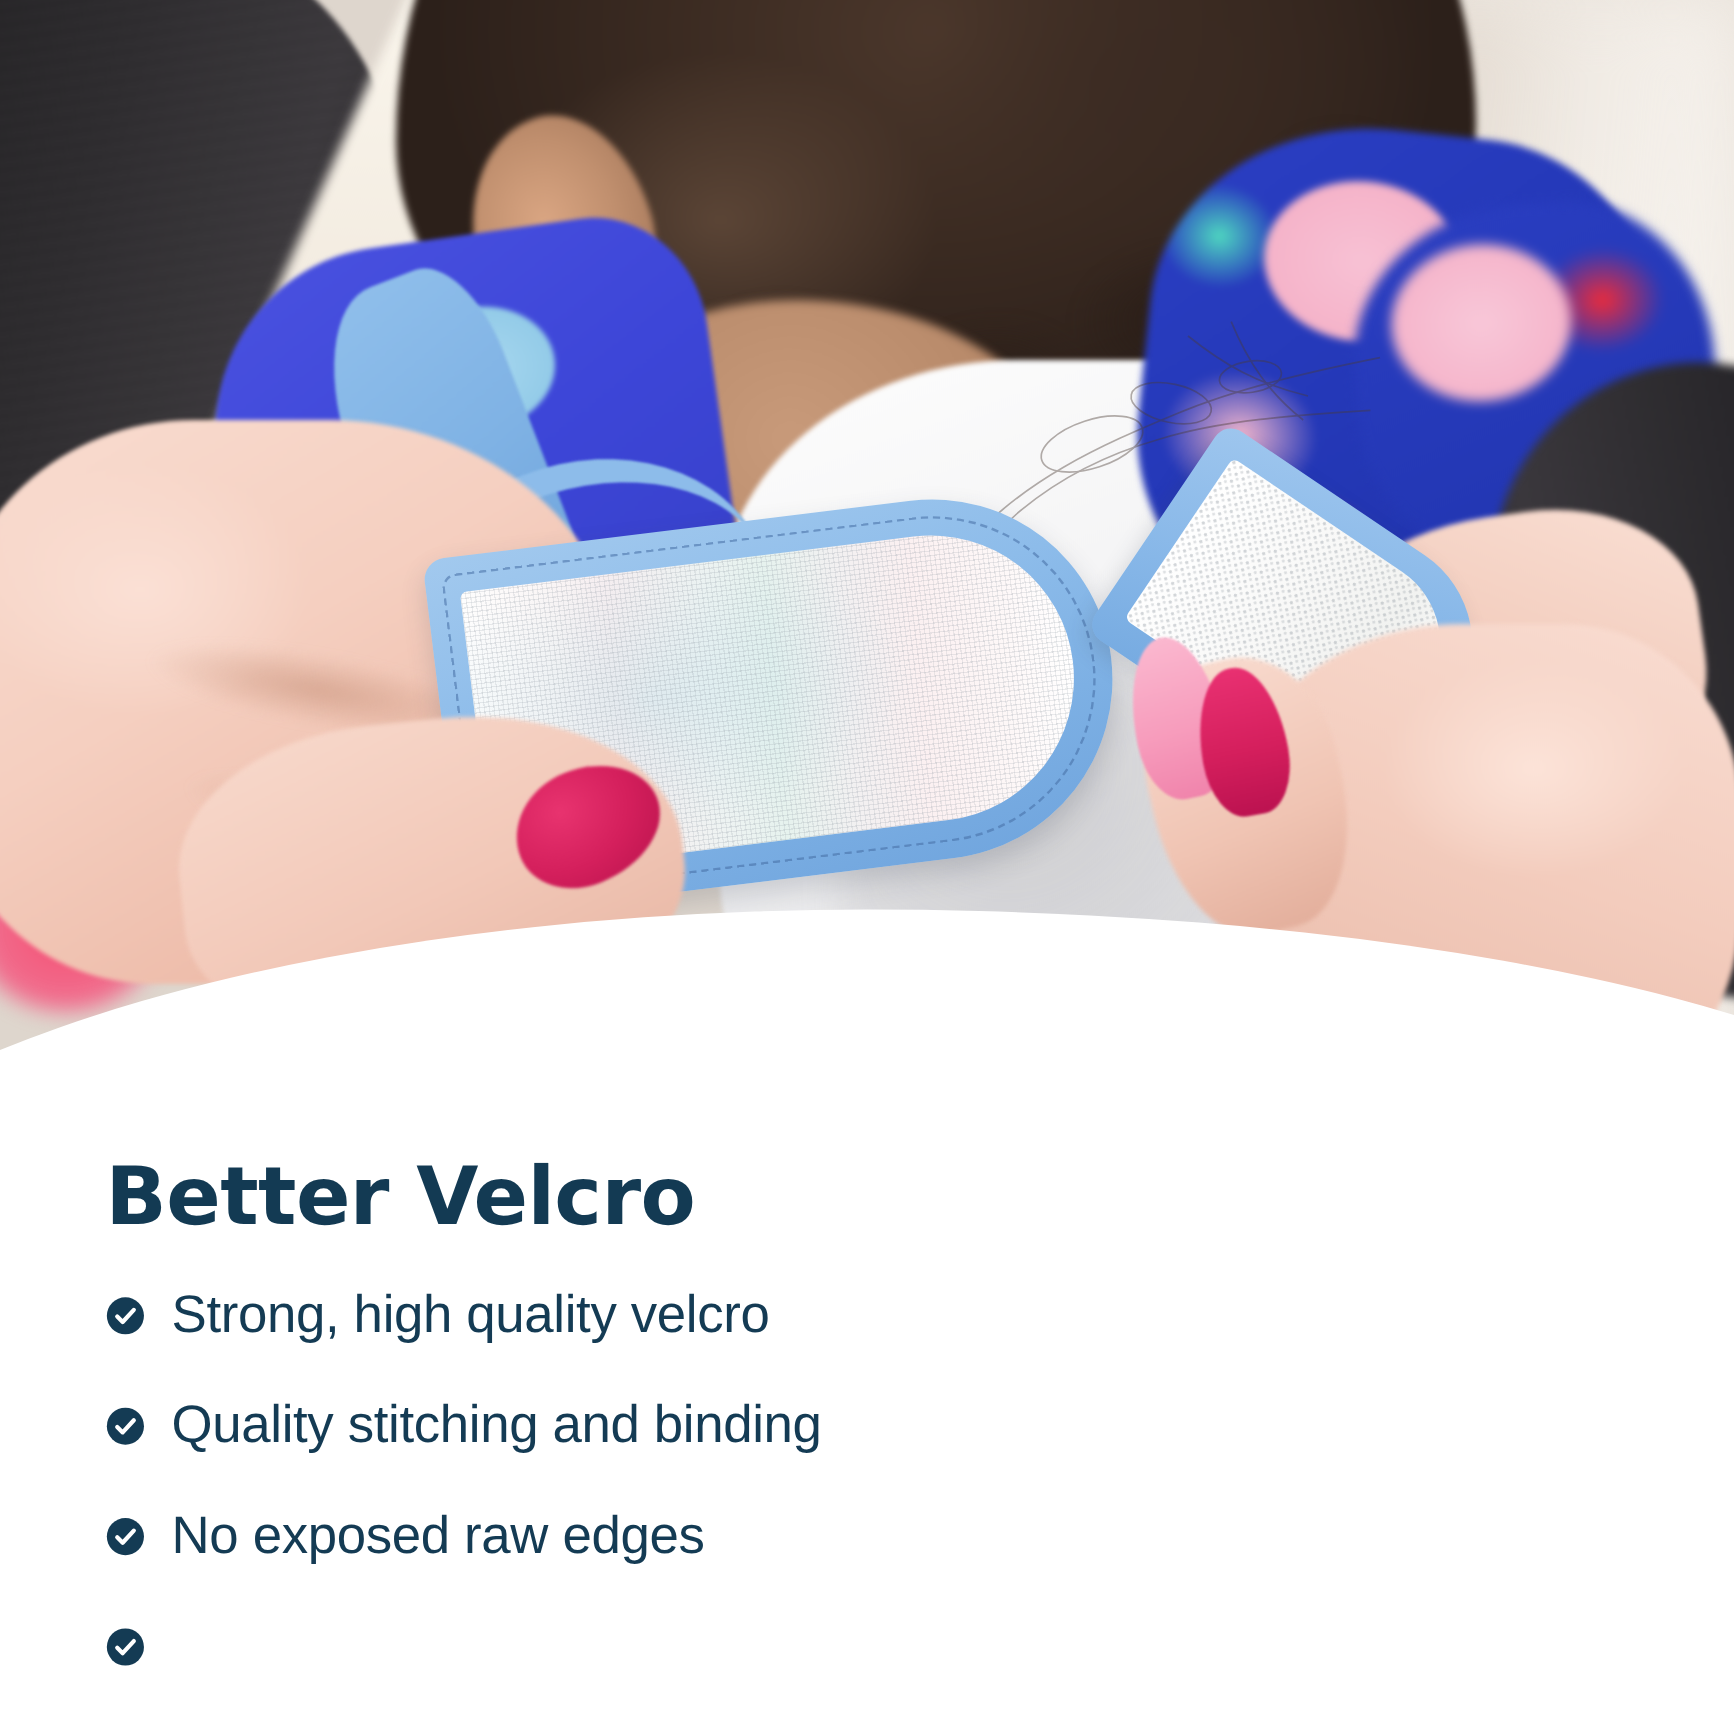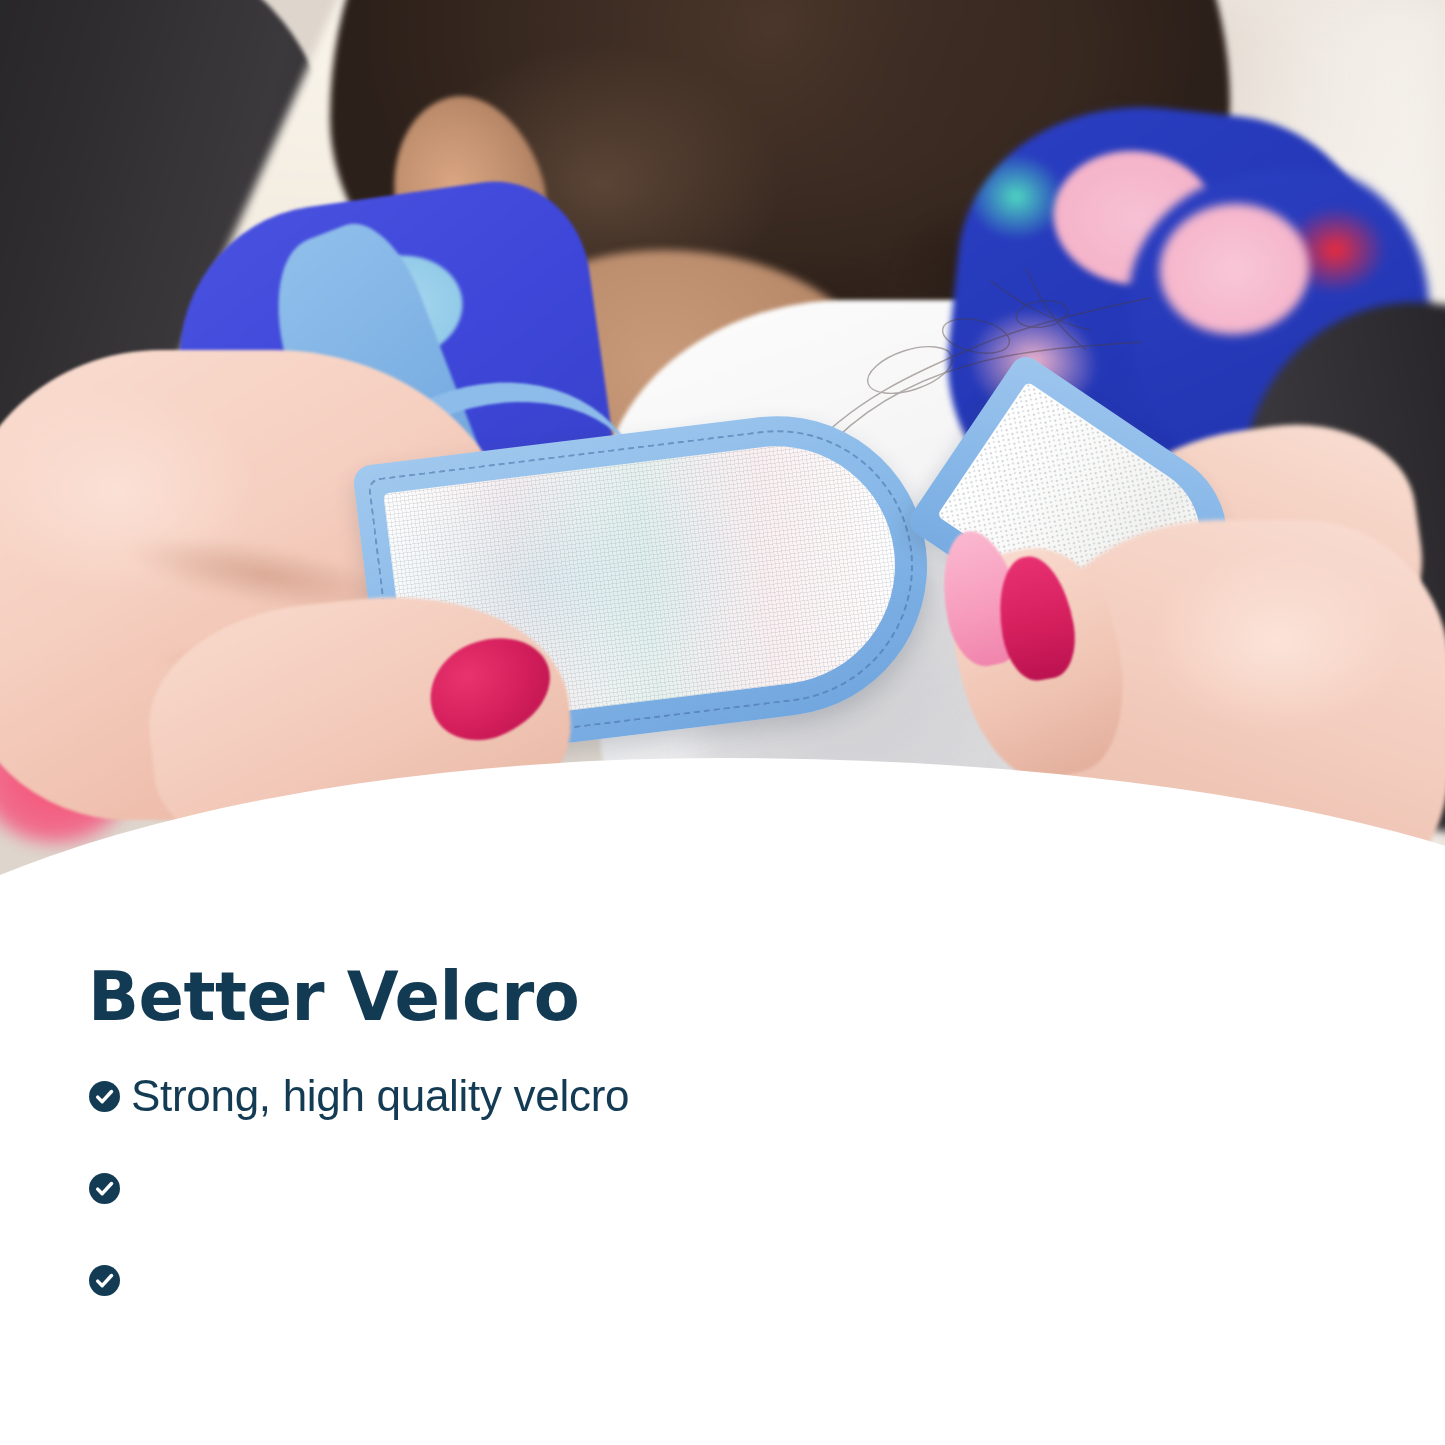--- a/index.html
+++ b/index.html
@@ -407,21 +407,21 @@
     white-space: nowrap;
   }
   .feature-list {
     list-style: none;
     margin: 0;
     padding: 0;
   }
   .feature-item {
     display: flex;
     align-items: center;
-    gap: 10px;
+    gap: 22px;
     margin-bottom: 16px;
     height: 56px;
     margin-top: 36px;
   }
   .check-icon {
     flex: 0 0 auto;
     width: 33px;
     height: 33px;
     display: block;
   }
@@ -520,22 +520,30 @@
           <path d="M9.4 16.6 L13.8 21 L22.8 11.2" fill="none" stroke="#ffffff" stroke-width="3.4" stroke-linecap="round" stroke-linejoin="round"></path>
         </svg>
         <span class="feature-text">Strong, high quality velcro</span>
       </li>
 
       <li class="feature-item">
         <svg class="check-icon" viewBox="0 0 32 32">
           <circle cx="16" cy="16" r="15" fill="#143b54"></circle>
           <path d="M9.4 16.6 L13.8 21 L22.8 11.2" fill="none" stroke="#ffffff" stroke-width="3.4" stroke-linecap="round" stroke-linejoin="round"></path>
         </svg>
+        <span class="feature-text">Quality stitching and binding</span>
       </li>
 
+      <li class="feature-item">
+        <svg class="check-icon" viewBox="0 0 32 32">
+          <circle cx="16" cy="16" r="15" fill="#143b54"></circle>
+          <path d="M9.4 16.6 L13.8 21 L22.8 11.2" fill="none" stroke="#ffffff" stroke-width="3.4" stroke-linecap="round" stroke-linejoin="round"></path>
+        </svg>
+        <span class="feature-text">No exposed raw edges</span>
+      </li>
 
 
       <li class="feature-item">
         <svg class="check-icon" viewBox="0 0 32 32">
           <circle cx="16" cy="16" r="15" fill="#143b54"></circle>
           <path d="M9.4 16.6 L13.8 21 L22.8 11.2" fill="none" stroke="#ffffff" stroke-width="3.4" stroke-linecap="round" stroke-linejoin="round"></path>
         </svg>
       </li>
 
     </ul>

